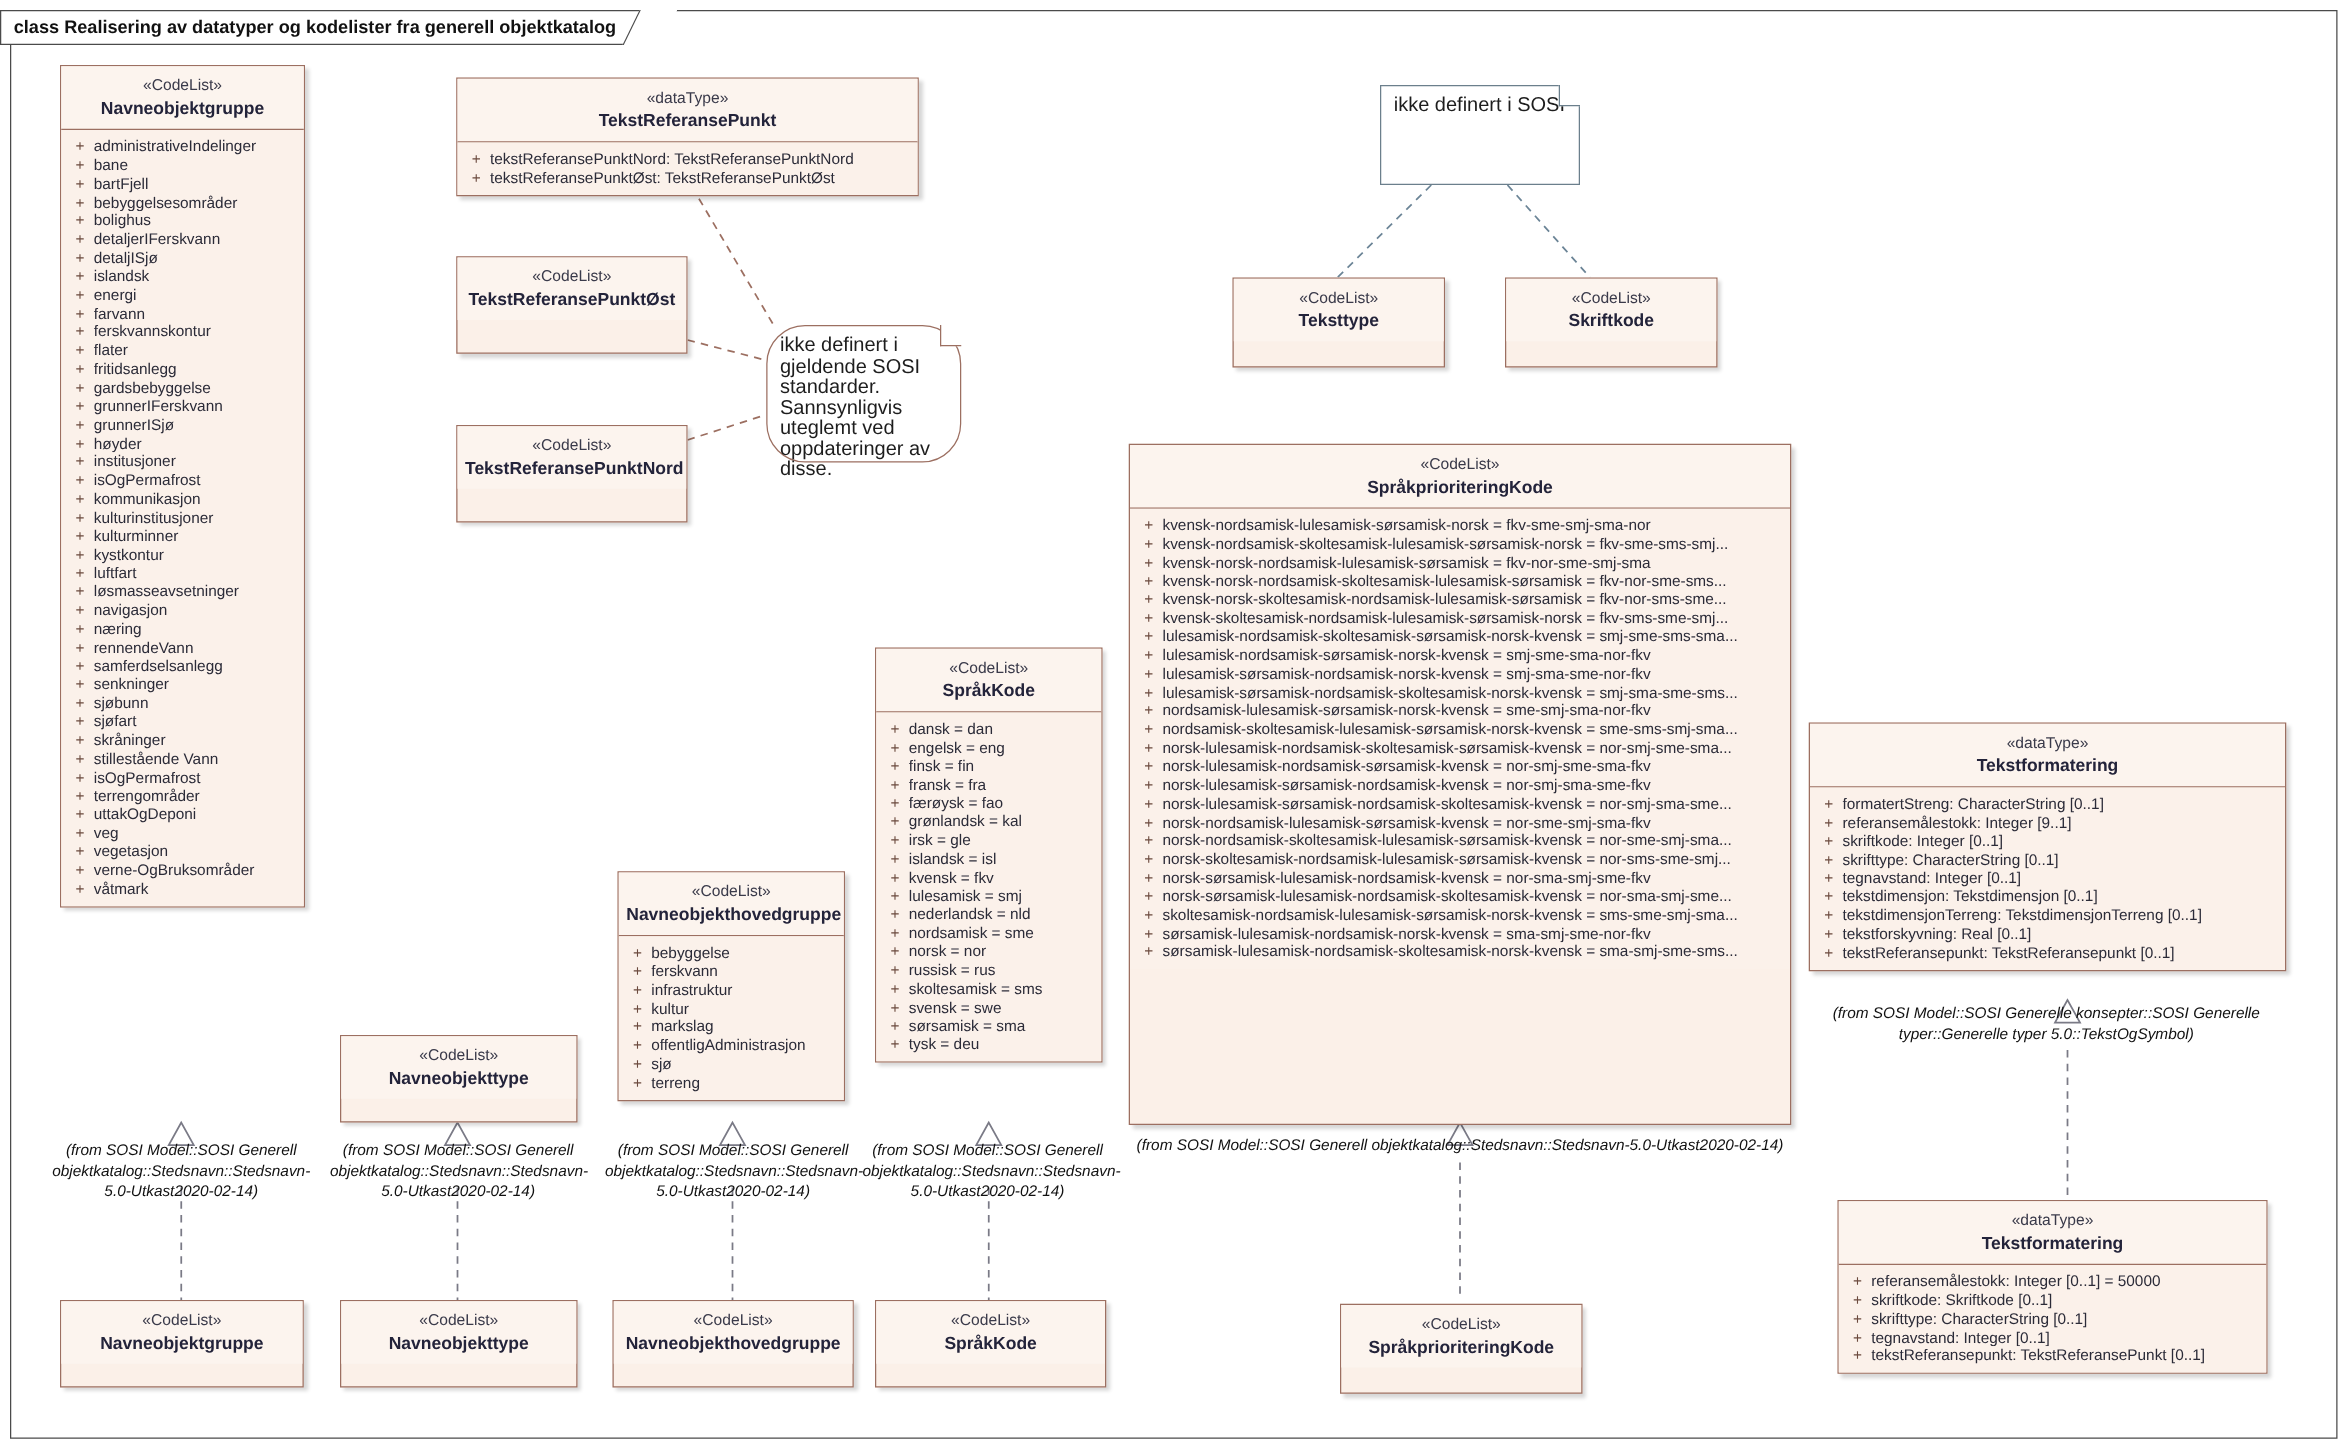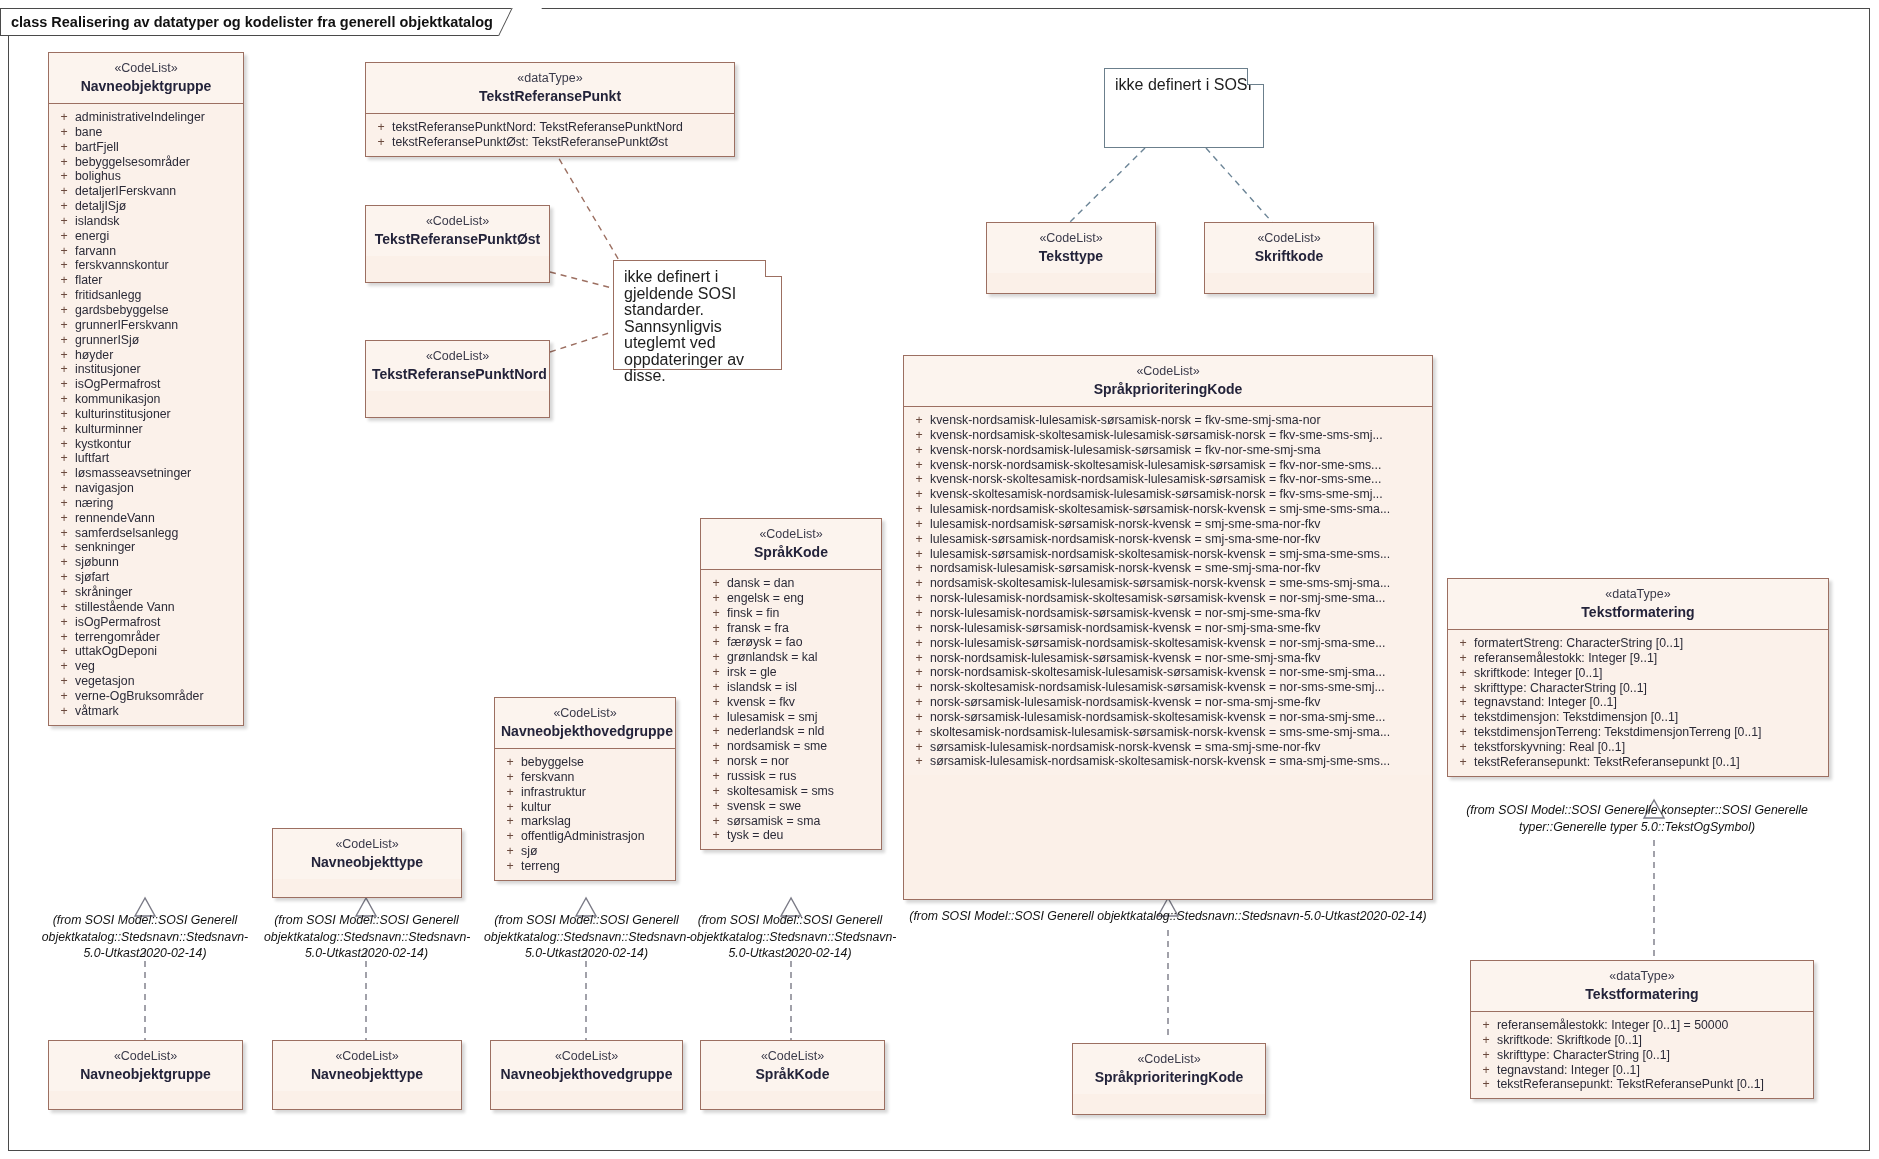--- a/index.html
+++ b/index.html
@@ -383,21 +383,21 @@
     </div>
   </div>
 
   <div class="uml simple" style="left:365px; top:340px; width:185px; height:78px;">
     <div class="uml-head noborder">
       <div class="stereo">«CodeList»</div>
       <div class="cname">TekstReferansePunktNord</div>
     </div>
   </div>
 
-  <div class="note warm" style="left:613px; top:260px; width:169px; height:110px;">
+  <div class="note warm" style="left:613px; top:260px; width:156px; height:110px;border-radius:31px;">
     <div class="fold"></div>
     <div>ikke definert i gjeldende SOSI standarder. Sannsynligvis uteglemt ved oppdateringer av disse.</div>
   </div>
 
   <div class="note" style="left:1104px; top:68px; width:160px; height:80px;">
     <div class="fold"></div>
     <div>ikke definert i SOSI</div>
   </div>
 
   <div class="uml simple" style="left:986px; top:222px; width:170px; height:72px;">

